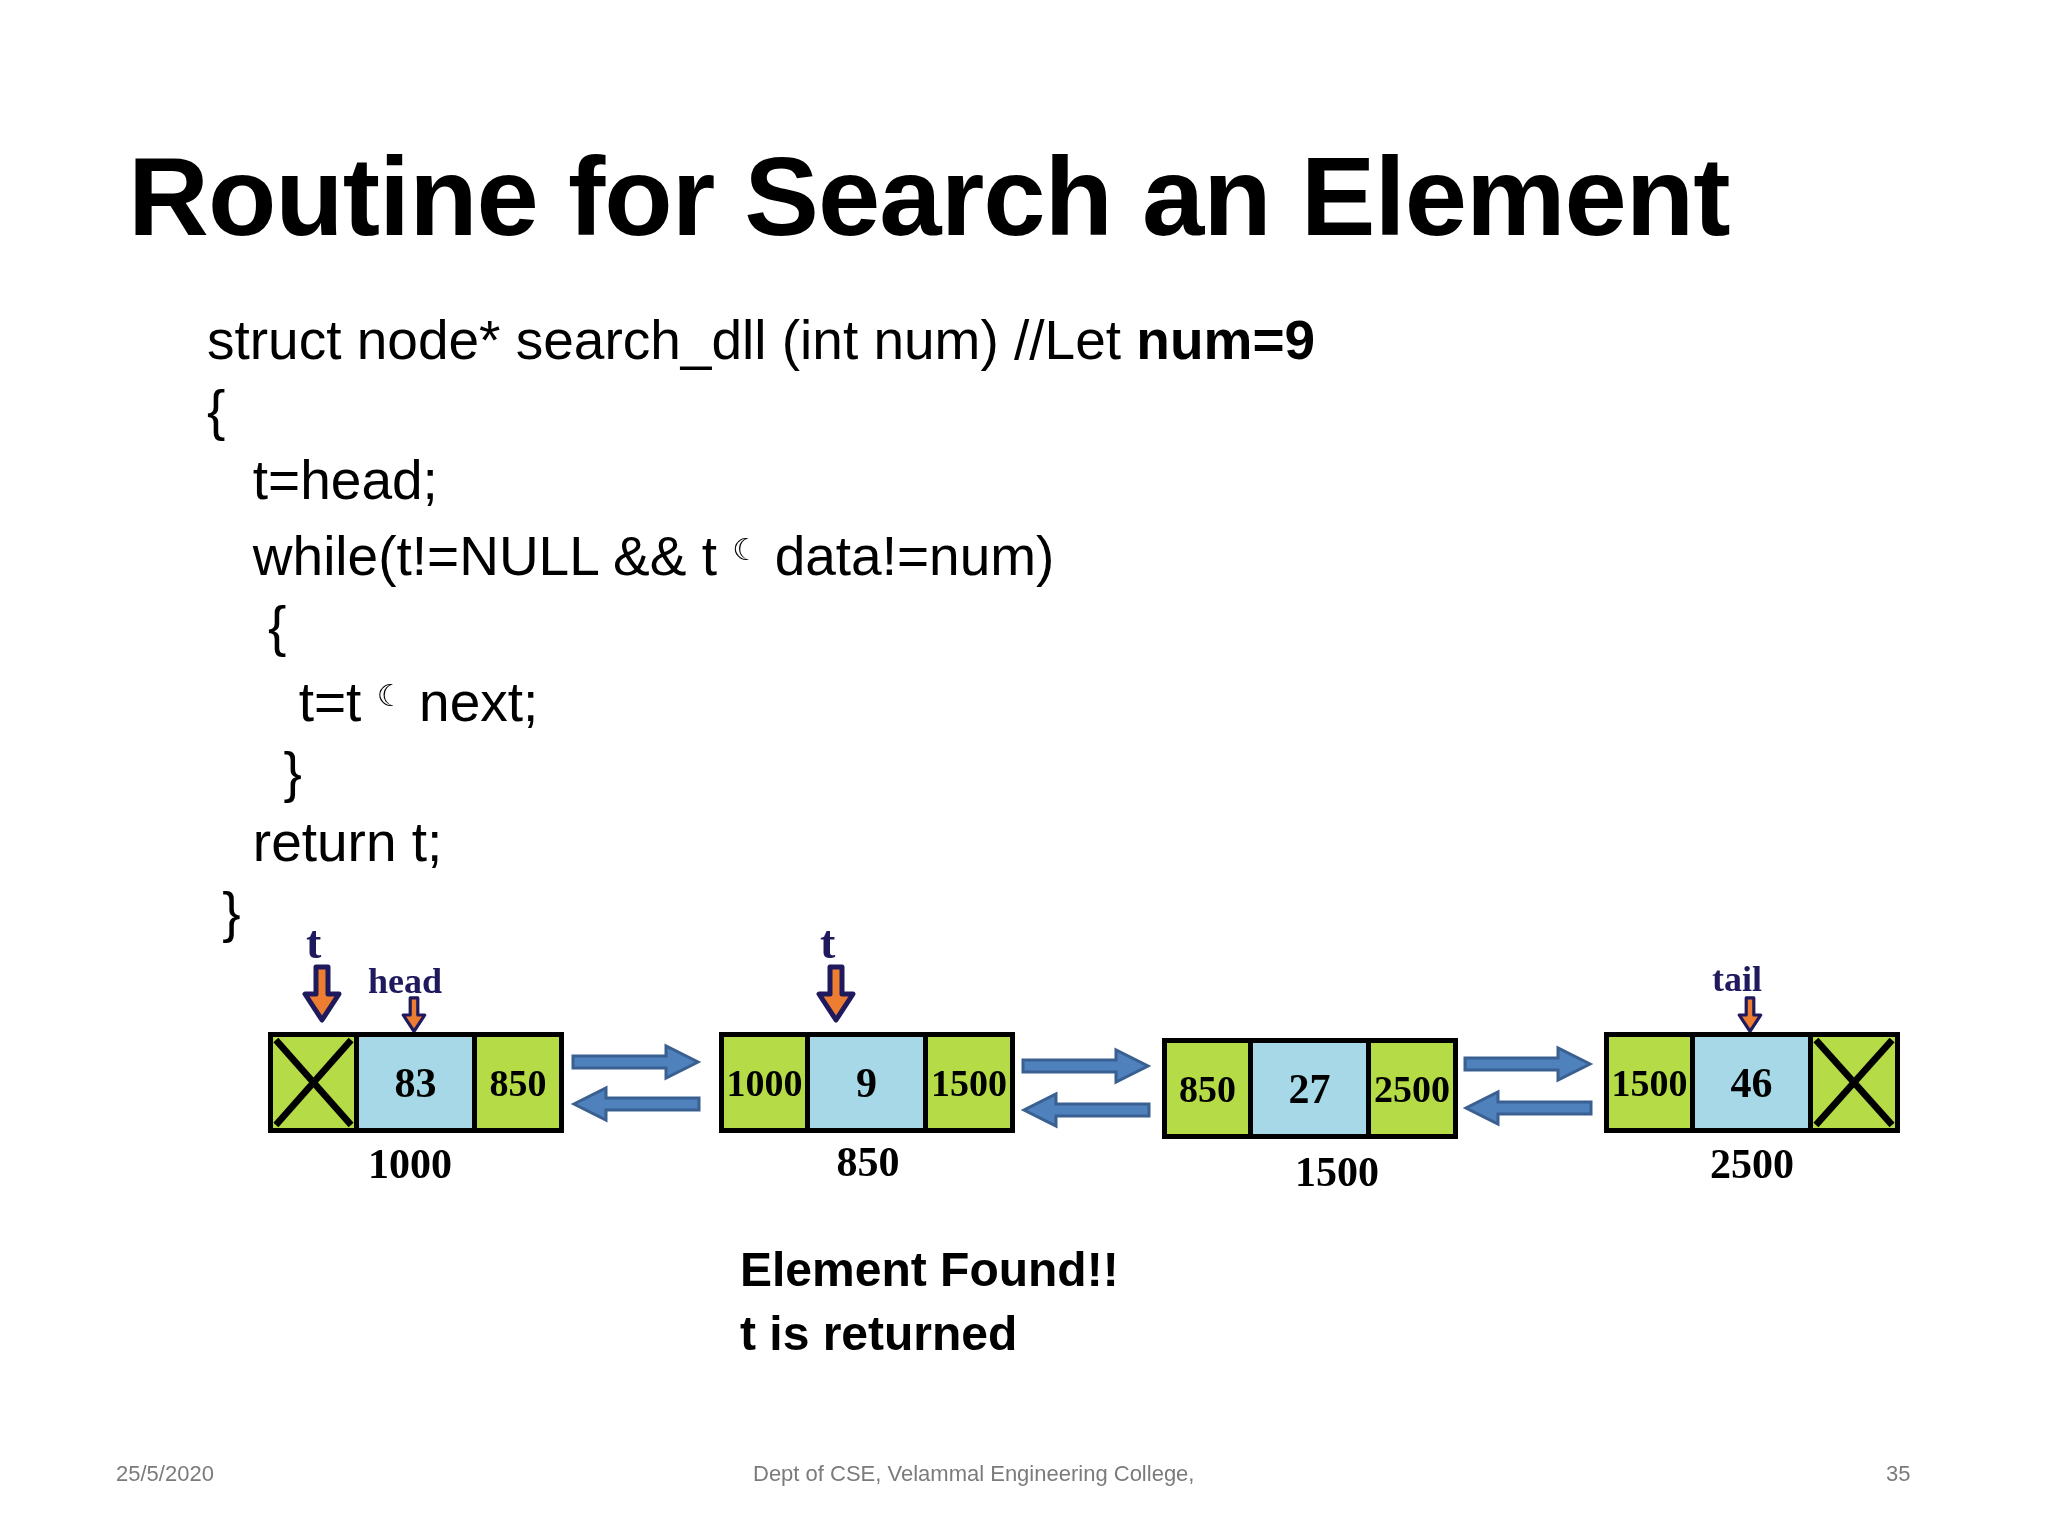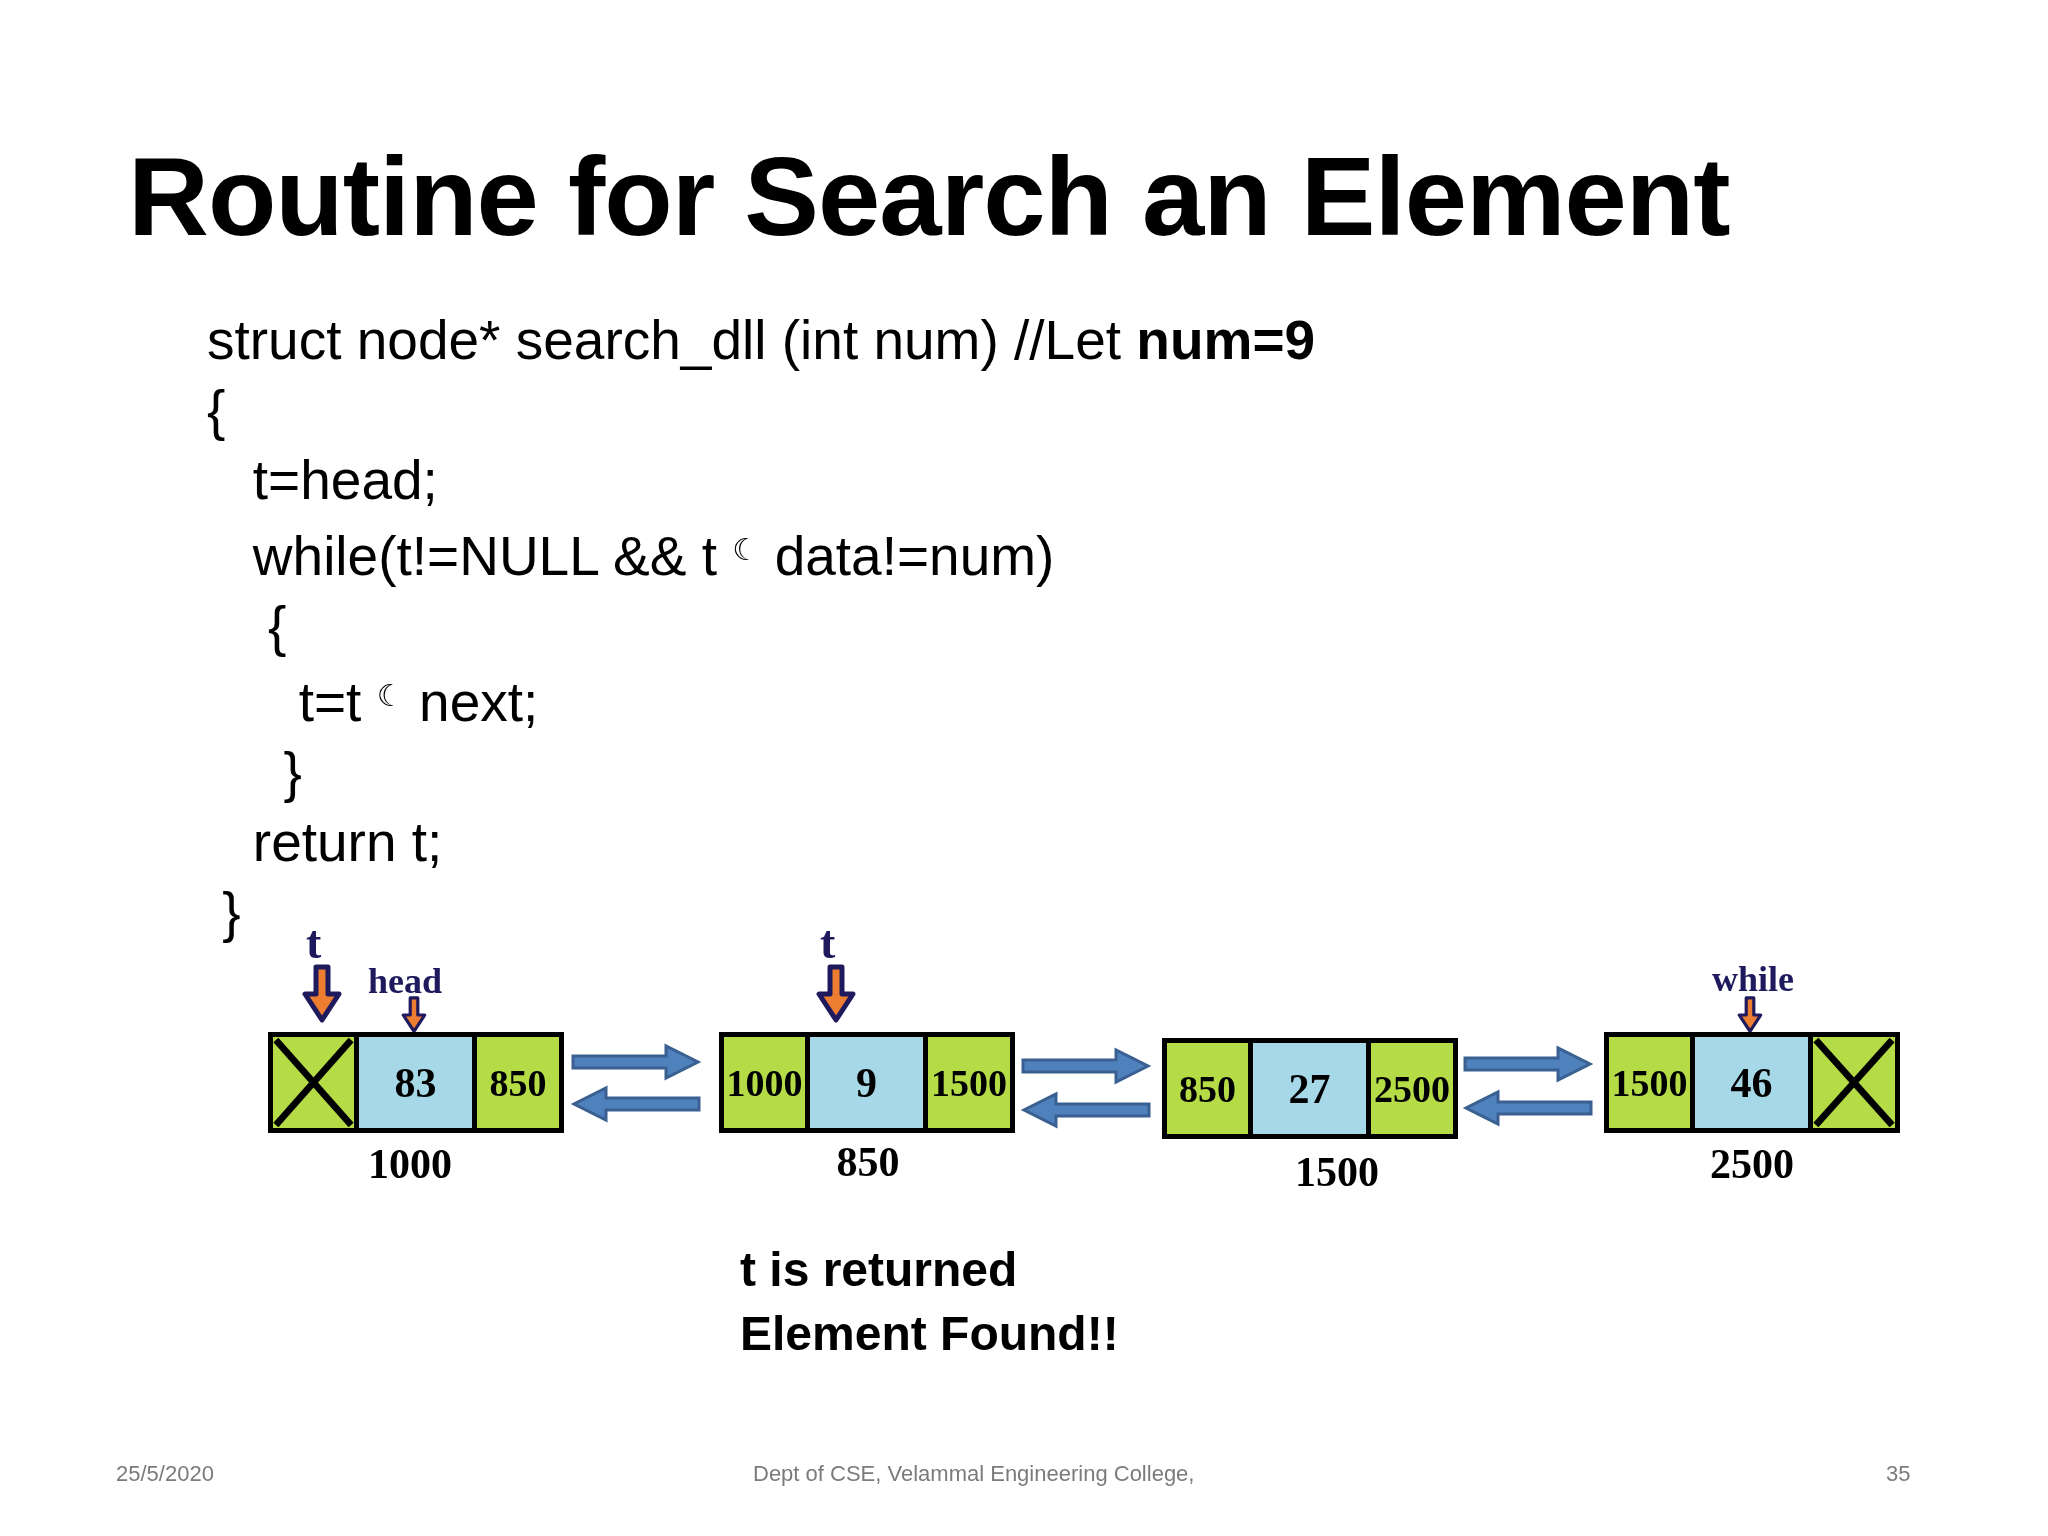--- a/index.html
+++ b/index.html
@@ -78,21 +78,21 @@
     <span class="ptr-label ht-size" style="left:368px;top:960px;text-align:right;">head</span>
     <svg class="down-arrow" style="left:398px;top:996px;" width="32" height="38" viewBox="0 0 40 60">
       <polygon points="14,3 26,3 26,30 37,30 20,56 3,30 14,30" style="fill:var(--pointer-arrow-fill,#ed7d31);stroke:var(--pointer-label-navy,#1f1a5e);stroke-width:5;stroke-linejoin:round"></polygon>
     </svg>
 
     <span class="ptr-label t-size" style="left:820px;top:916px;">t</span>
     <svg class="down-arrow" style="left:816px;top:964px;" width="40" height="60" viewBox="0 0 40 60">
       <polygon points="14,3 26,3 26,30 37,30 20,56 3,30 14,30" style="fill:var(--pointer-arrow-fill,#ed7d31);stroke:var(--pointer-label-navy,#1f1a5e);stroke-width:5;stroke-linejoin:round"></polygon>
     </svg>
 
-    <span class="ptr-label ht-size" style="left:1712px;top:958px;">while</span>
+    <span class="ptr-label ht-size" style="left:1712px;top:958px;">tail</span>
     <svg class="down-arrow" style="left:1734px;top:996px;" width="32" height="38" viewBox="0 0 40 60">
       <polygon points="14,3 26,3 26,30 37,30 20,56 3,30 14,30" style="fill:var(--pointer-arrow-fill,#ed7d31);stroke:var(--pointer-label-navy,#1f1a5e);stroke-width:5;stroke-linejoin:round"></polygon>
     </svg>
 
     <div class="node" style="left:268px;top:1032px;">
       <div class="cell cell-prev green xwrap">
         <svg width="100%" height="100%" viewBox="0 0 84 92" preserveAspectRatio="none">
           <line x1="3" y1="3" x2="81" y2="89" stroke="#000" stroke-width="7"></line>
           <line x1="81" y1="3" x2="3" y2="89" stroke="#000" stroke-width="7"></line>
         </svg>
@@ -145,22 +145,22 @@
           <line x1="3" y1="3" x2="81" y2="89" stroke="#000" stroke-width="7"></line>
           <line x1="81" y1="3" x2="3" y2="89" stroke="#000" stroke-width="7"></line>
         </svg>
       </div>
     </div>
     <div class="addr" style="left:1682px;top:1140px;">2500</div>
 
   </div>
 
   <div class="found">
+    <div>Element Found!!</div>
     <div>t is returned</div>
-    <div>Element Found!!</div>
   </div>
 
   <div class="footer-text" style="left:116px;top:1455px;">25/5/2020</div>
   <div class="footer-text" style="left:753px;top:1455px;">
     <div>Dept of CSE, Velammal Engineering College,</div>
   </div>
   <div class="footer-text" style="left:1886px;top:1455px;">35</div>
 
 </div>
 

